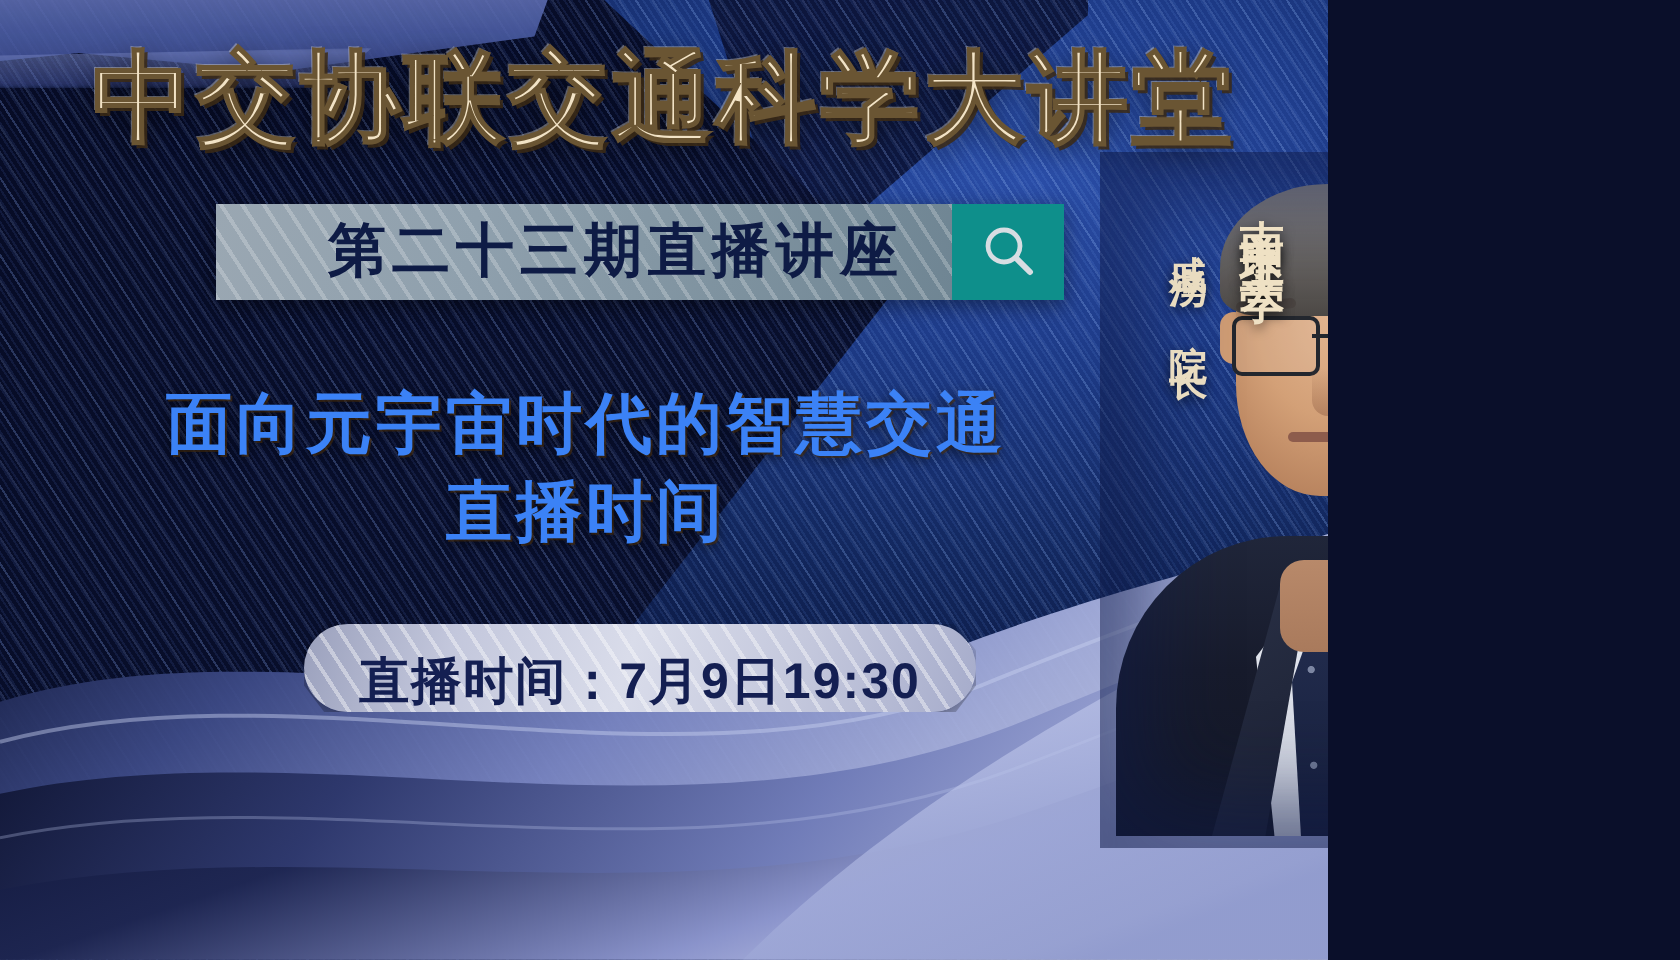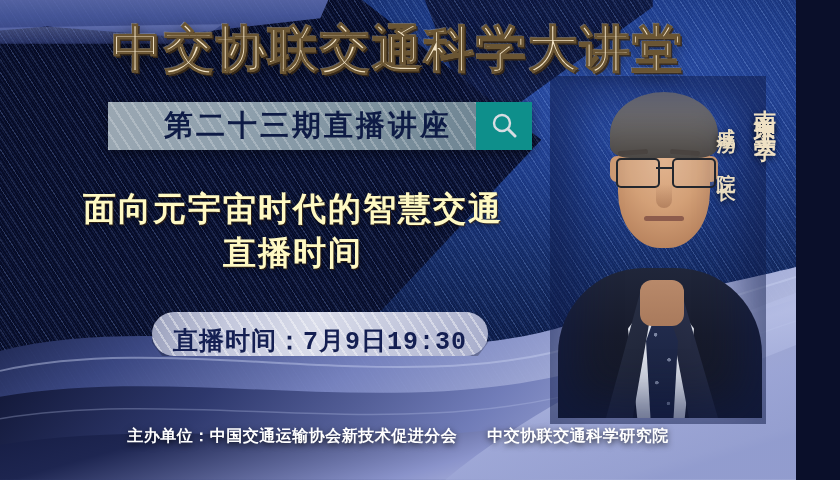--- a/index.html
+++ b/index.html
@@ -1,18 +1,18 @@
 <!DOCTYPE html>
 <html><head>
 <meta charset="utf-8">
 <style>
   html,body{margin:0;padding:0;background:#0a0f2a;}
   .poster{
-    position:relative;width:796px;height:480px;overflow:hidden;
-    font-family:Liberation Mono, monospace;
+    position:relative;width:664px;height:480px;overflow:hidden;
+    font-family:Liberation Sans, sans-serif;
     background:#0b1030;
   }
   
   .bg-base{
     position:absolute;inset:0;
     background:
       radial-gradient(120% 90% at 78% 18%, #2b4ea8 0%, #1d3a86 22%, #142a63 42%, #0c1a44 62%, #070d28 85%),
       linear-gradient(160deg,#0d1538 0%,#101a45 40%,#0a1030 100%);
   }
   .bg-darkwedge{
@@ -147,21 +147,21 @@
   .subbar-text{
     position:relative;font-size:29px;font-weight:bold;color:#0e1b45;letter-spacing:3px;
   }
   .subbar-icon{
     position:relative;width:56px;background:#0e8f8b;display:flex;align-items:center;justify-content:center;
   }
   .subbar-icon svg{display:block;}
   
   .topic{
     position:absolute;left:40px;top:190px;width:506px;text-align:center;
-    font-size:33px;font-weight:bold;line-height:1.32;color:#fef9c3;
+    font-size:33px;font-weight:bold;line-height:1.32;color:#3b82f6;
     letter-spacing:2px;
     text-shadow:0 2px 6px rgba(0,0,0,.55), 1px 1px 0 rgba(90,55,10,.6);
   }
   
   .timepill{
     position:absolute;left:152px;top:312px;width:336px;height:44px;
     background:linear-gradient(105deg,#9aa0bc 0%,#c3c7dc 22%,#d9dcea 48%,#c3c7dc 74%,#a6accb 100%);
     clip-path:polygon(3% 0%,97% 0%,100% 30%,100% 70%,97% 100%,3% 100%,0% 70%,0% 30%);
     border-radius:22px;
     display:flex;align-items:center;justify-content:center;
@@ -285,18 +285,14 @@
     <div>直播时间</div>
   </div>
 
   <div class="timepill">
     <span class="timepill-text">直播时间：7月9日19:30</span>
   </div>
 
   <div class="vname vname-univ">南京理工大学</div>
   <div class="vname vname-person">戚湧 院长</div>
 
-  <div class="footer">
-    <span>主办单位：中国交通运输协会新技术促进分会</span>
-    <span>中交协联交通科学研究院</span>
-  </div>
 
 </div>
 
 </body></html>

